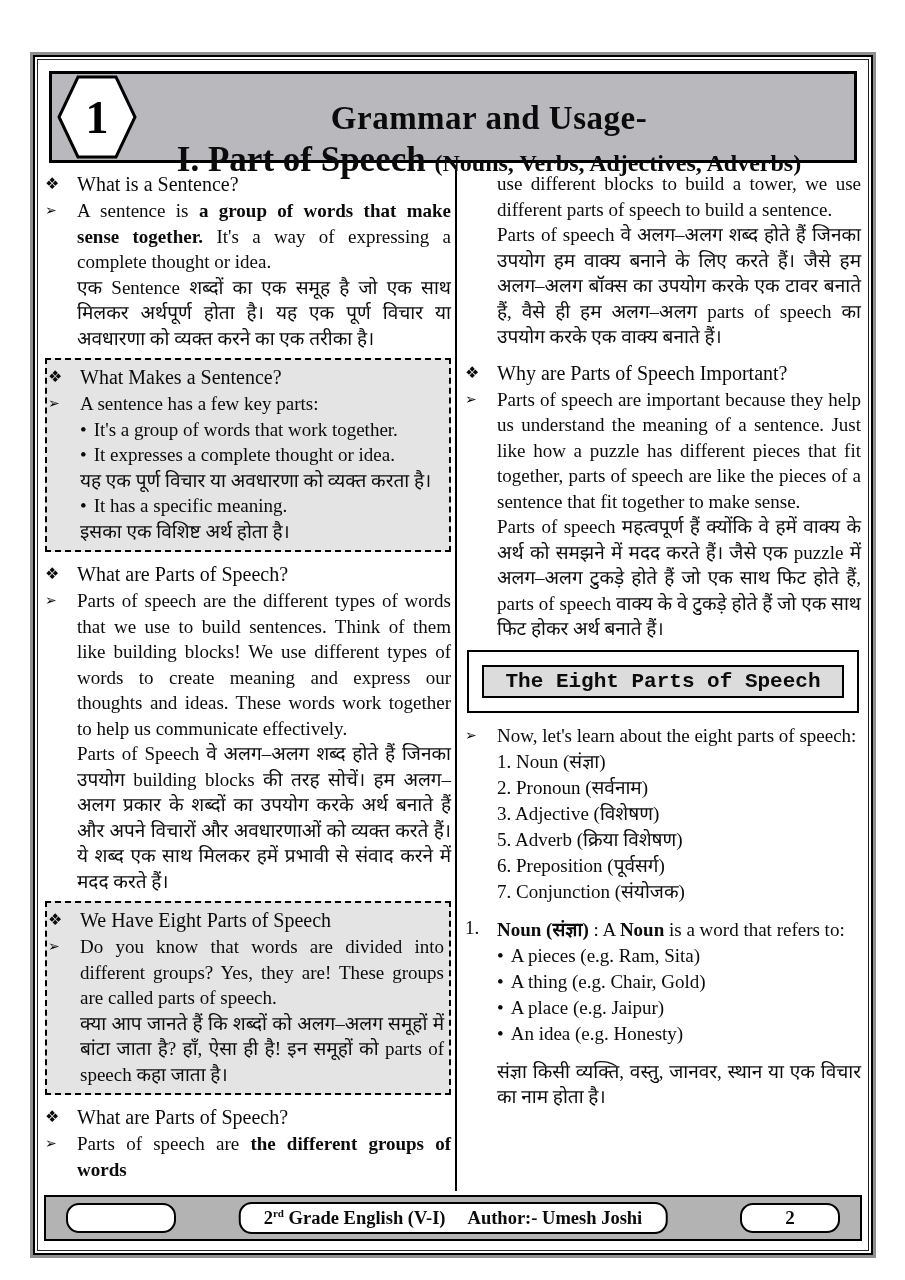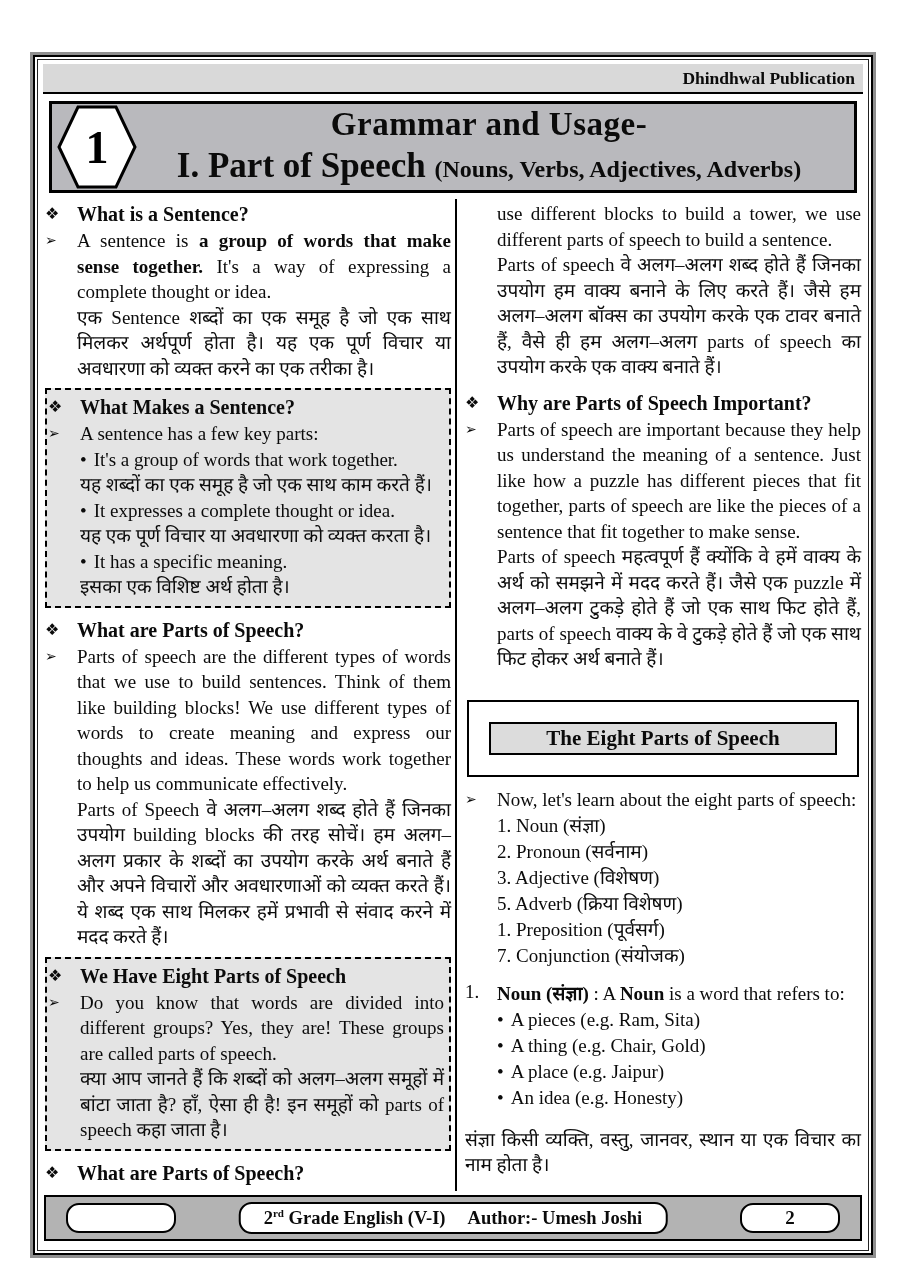--- a/index.html
+++ b/index.html
@@ -18,50 +18,50 @@
              display:flex; align-items:center; justify-content:flex-end; padding-right:8px;
              font-weight:bold; font-size:17.5px; }
 
   .banner { position:relative; flex:none; margin:7px 6px 4px 6px; height:92px;
             border:3px solid #000; background:#b9b9bd; }
   .hex-wrap { position:absolute; left:5px; top:1px; width:80px; height:84px; }
   .hex-wrap svg { display:block; }
   .hex-num { position:absolute; inset:0; display:flex; align-items:center; justify-content:center;
              font-size:46px; font-weight:bold; color:#000; }
   .banner-text { height:100%; display:flex; flex-direction:column; 
-                 padding-left:72px; text-align:center; }
+                 padding-left:72px; text-align:center;margin-top:24px; }
   .bt1 { font-size:33px; font-weight:bold; line-height:40px; letter-spacing:0.5px; }
   .bt2 { font-size:35px; font-weight:bold; line-height:44px; }
   .bt2 .sub { font-size:24px; }
 
   .columns { flex:1; display:flex; overflow:hidden; padding-top:2px; }
   .col { overflow:hidden; }
   .col-left  { width:414px; border-right:2px solid #000; padding:2px 4px 0 2px; }
   .col-right { flex:1; padding:2px 2px 0 8px; }
 
   .row { display:flex; align-items:flex-start; }
   .m { flex:none; width:32px; font-size:14px; padding-top:4px;
        font-family:"DejaVu Sans","Liberation Sans",sans-serif; }
   .m.diamond { font-size:16px; padding-top:3px; }
   .m.num { font-family:"Liberation Serif",serif; font-size:19px; padding-top:0; }
   .txt { flex:1; font-size:19px; line-height:25.5px; text-align:justify; }
-  .h-row .txt { font-weight:bold; font-size:20px; line-height:27px; text-align:left; }
+  .h-row .txt { font-weight:normal; font-size:20px; line-height:27px; text-align:left; }
   .left-align { text-align:left; }
   .bullet { display:inline-block; margin-right:7px; }
 
   .sec { margin-bottom:6px; }
   .dashed { border:2.5px dashed #000; background:#e4e4e4; padding:4px 5px 6px 1px; margin:7px 0 9px 0; }
 
-  .eps { border:2px solid #000; padding:20px; margin:28px 2px 10px 2px; }
+  .eps { border:2px solid #000; padding:13px; margin:8px 2px 10px 2px;font-family:Liberation Mono, monospace; }
   .eps-in { border:2.5px solid #000; background:#dcdcdc; text-align:center; font-weight:bold;
             font-size:21px; line-height:29px; }
   .list-row .txt { text-align:left; line-height:26px; }
   .why { margin-top:10px; }
   .noun-sec { margin-top:12px; }
-  .noun-hi { margin-top:12px;flex-direction:column; }
+  .noun-hi { margin-top:12px; }
 
   .footer { flex:none; height:46px; background:#b3b3b3; border:2.5px solid #000;
             margin:4px 1px 2px 1px; display:flex; align-items:center; position:relative; }
   .fbox { background:#fff; border:2.5px solid #000; border-radius:13px; height:30px; }
   .fbox.blank { width:110px; margin-left:20px; }
   .fbox.center { position:absolute; left:50%; transform:translateX(-50%); display:flex;
                  align-items:center; padding:0 23px; font-weight:bold; font-size:18.5px;
                  white-space:nowrap; height:32px; }
   .fbox.pagenum { margin-left:auto; margin-right:20px; width:100px; text-align:center;
                   font-weight:bold; font-size:19px; line-height:25px; }
@@ -70,23 +70,20 @@
   b { font-weight:bold; }
 </style>
 </head>
 <body>
 
 <div class="page">
   <div class="f1">
     <div class="f2">
       <div class="f3">
 
-        <div class="pub-bar">
-          <span>Dhindhwal Publication</span>
-        </div>
 
         <div class="banner">
           <div class="hex-wrap">
             <svg width="80" height="84" viewBox="0 0 80 84">
               <polygon points="21,2 59,2 78,42 59,82 21,82 2,42" fill="#ffffff" stroke="#000000" stroke-width="3"></polygon>
             </svg>
             <span class="hex-num">1</span>
           </div>
           <div class="banner-text">
             <div class="bt1">Grammar and Usage-</div>
@@ -126,24 +123,20 @@
               <div class="row">
                 <span class="m">➢</span>
                 <div class="txt left-align">A sentence has a few key parts:</div>
               </div>
               <div class="row">
                 <span class="m"></span>
                 <div class="txt left-align"><span class="bullet">•</span><span>It's a group of words that work together.</span></div>
               </div>
               <div class="row">
                 <span class="m"></span>
-                <div class="txt hi">यह शब्दों का एक समूह है जो एक साथ काम करते हैं।</div>
-              </div>
-              <div class="row">
-                <span class="m"></span>
                 <div class="txt left-align"><span class="bullet">•</span><span>It expresses a complete thought or idea.</span></div>
               </div>
               <div class="row">
                 <span class="m"></span>
                 <div class="txt hi">यह एक पूर्ण विचार या अवधारणा को व्यक्त करता है।</div>
               </div>
               <div class="row">
                 <span class="m"></span>
                 <div class="txt left-align"><span class="bullet">•</span><span>It has a specific meaning.</span></div>
               </div>
@@ -245,21 +238,21 @@
               <div class="row list-row">
                   <span class="m"></span>
                   <div class="txt">3. Adjective (विशेषण)</div>
                 </div>
               <div class="row list-row">
                   <span class="m"></span>
                   <div class="txt">5. Adverb (क्रिया विशेषण)</div>
                 </div>
               <div class="row list-row">
                   <span class="m"></span>
-                  <div class="txt">1. Preposition (पूर्वसर्ग)</div>
+                  <div class="txt">6. Preposition (पूर्वसर्ग)</div>
                 </div>
               <div class="row list-row">
                   <span class="m"></span>
                   <div class="txt">7. Conjunction (संयोजक)</div>
                 </div>
             </div>
 
             <div class="sec noun-sec">
               <div class="row list-row">
                 <span class="m num">1.</span>

